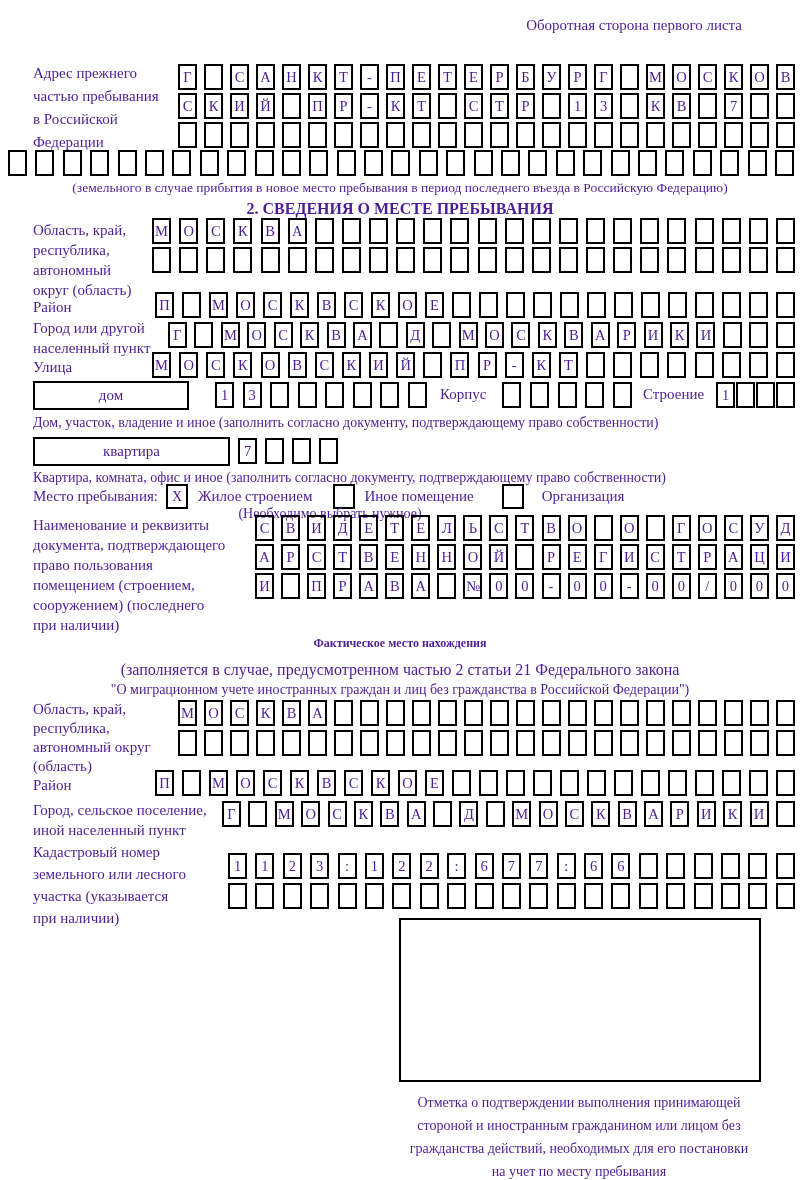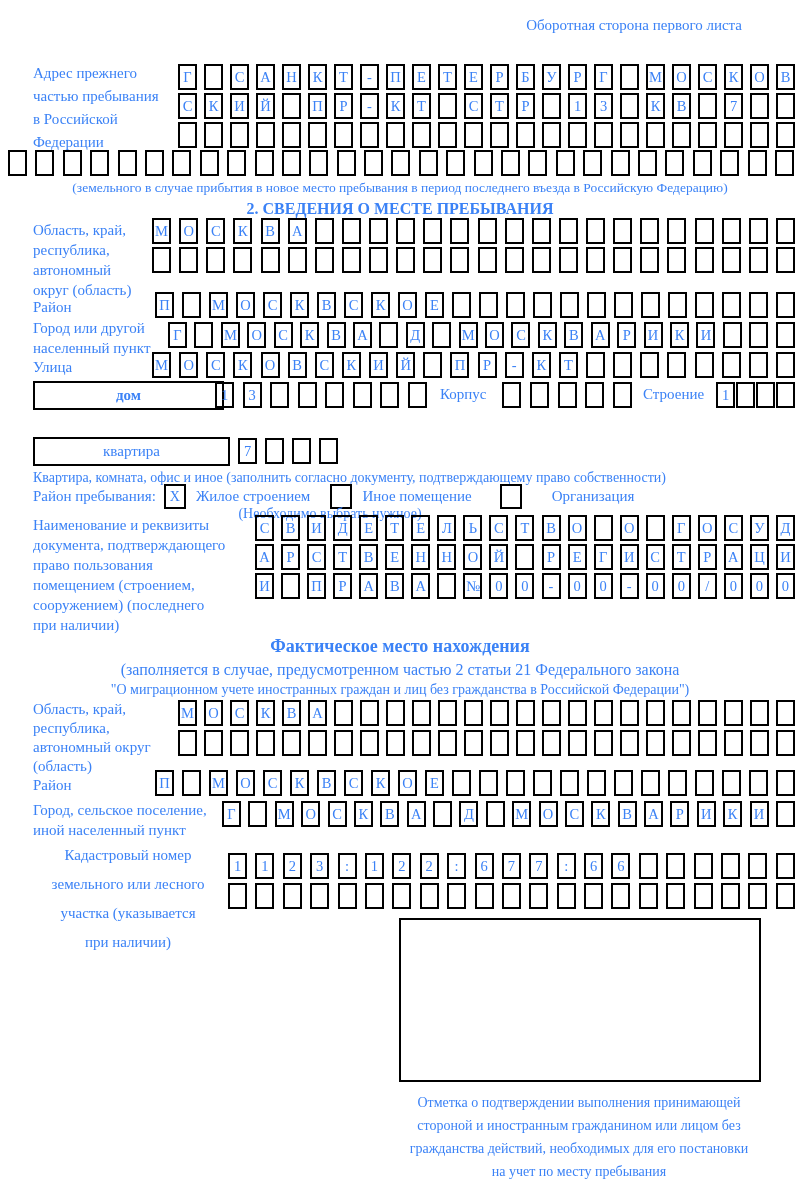--- a/index.html
+++ b/index.html
@@ -1,16 +1,16 @@
 <!DOCTYPE html>
 <html><head>
 <meta charset="utf-8">
 <style>
   html,body{margin:0;padding:0;background:#fff;}
-  #page{position:relative;width:800px;height:1180px;background:#fff;color:#3b82f6;
+  #page{position:relative;width:800px;height:1180px;background:#fff;color:#4c1d95;
         font-family:"Liberation Serif","DejaVu Serif",serif;font-size:15px;overflow:hidden;}
   .abs{position:absolute;}
   .row{position:absolute;display:flex;justify-content:space-between;}
   .cell{width:19px;height:26px;box-sizing:border-box;border:2px solid #000;
         display:flex;align-items:center;justify-content:center;
         font-size:14.5px;line-height:1;flex:0 0 19px;}
   .lbl{position:absolute;white-space:pre-line;line-height:20px;font-size:15px;}
   .note{position:absolute;font-size:13.5px;}
   .center{left:0;width:800px;text-align:center;}
   .bold{font-weight:bold;}
@@ -279,21 +279,21 @@
       <span class="cell"></span>
       <span class="cell"></span>
       <span class="cell"></span>
       <span class="cell"></span>
       <span class="cell"></span>
       <span class="cell"></span>
       <span class="cell"></span>
       <span class="cell"></span>
     </div>
 
-  <div class="field" style="left:33px;top:381px;width:191px;font-weight:bold;">дом</div>
+  <div class="field" style="left:33px;top:381px;width:156px;">дом</div>
   <div class="row" style="left:215px;top:382px;width:212px;">
       <span class="cell">1</span>
       <span class="cell">3</span>
       <span class="cell"></span>
       <span class="cell"></span>
       <span class="cell"></span>
       <span class="cell"></span>
       <span class="cell"></span>
       <span class="cell"></span>
     </div>
@@ -305,38 +305,39 @@
       <span class="cell"></span>
       <span class="cell"></span>
     </div>
   <div class="abs" style="left:643px;top:386px;">Строение</div>
   <div class="row" style="left:716px;top:382px;width:79px;">
       <span class="cell">1</span>
       <span class="cell"></span>
       <span class="cell"></span>
       <span class="cell"></span>
     </div>
+  <div class="note" style="left:33px;top:415px;font-size:14px;">Дом, участок, владение и иное (заполнить согласно документу, подтверждающему право собственности)</div>
 
   <div class="field" style="left:33px;top:437px;width:197px;">квартира</div>
   <div class="row" style="left:238px;top:438px;width:100px;">
       <span class="cell">7</span>
       <span class="cell"></span>
       <span class="cell"></span>
       <span class="cell"></span>
     </div>
   <div class="note" style="left:33px;top:470px;font-size:14px;">Квартира, комната, офис и иное (заполнить согласно документу, подтверждающему право собственности)</div>
 
   <div class="abs" style="left:33px;top:484px;display:flex;align-items:center;">
-    <span>Район пребывания:</span>
+    <span>Место пребывания:</span>
     <span class="chk" style="margin-left:8px;">X</span>
     <span style="margin-left:10px;">Жилое строением</span>
     <span class="chk" style="margin-left:20px;"></span>
     <span style="margin-left:10px;">Иное помещение</span>
     <span class="chk" style="margin-left:28px;"></span>
-    <span style="margin-left:30px;">Организация</span>
+    <span style="margin-left:18px;">Организация</span>
   </div>
   <div class="note" style="left:160px;top:506px;width:340px;text-align:center;font-size:14px;">(Необходимо выбрать нужное)</div>
 
   <div class="lbl" style="left:33px;top:515px;width:215px;">Наименование и реквизиты
 документа, подтверждающего
 право пользования
 помещением (строением,
 сооружением) (последнего
 при наличии)</div>
   <div class="row" style="left:255px;top:515px;width:540px;">
@@ -402,21 +403,21 @@
       <span class="cell">0</span>
       <span class="cell">-</span>
       <span class="cell">0</span>
       <span class="cell">0</span>
       <span class="cell">/</span>
       <span class="cell">0</span>
       <span class="cell">0</span>
       <span class="cell">0</span>
     </div>
 
-  <div class="abs center bold" style="top:636px;font-size:18px;">Фактическое место нахождения</div>
+  <div class="abs center bold" style="top:636px;font-size:12px;">Фактическое место нахождения</div>
   <div class="note center" style="top:661px;font-size:16px;">(заполняется в случае, предусмотренном частью 2 статьи 21 Федерального закона</div>
   <div class="note center" style="top:682px;font-size:14px;">"О миграционном учете иностранных граждан и лиц без гражданства в Российской Федерации")</div>
 
   <div class="lbl" style="left:33px;top:700px;width:145px;line-height:19px;">Область, край,
 республика,
 автономный округ
 (область)</div>
   <div class="row" style="left:178px;top:700px;width:617px;">
       <span class="cell">М</span>
       <span class="cell">О</span>
@@ -518,21 +519,21 @@
       <span class="cell">К</span>
       <span class="cell">В</span>
       <span class="cell">А</span>
       <span class="cell">Р</span>
       <span class="cell">И</span>
       <span class="cell">К</span>
       <span class="cell">И</span>
       <span class="cell"></span>
     </div>
 
-  <div class="lbl" style="left:33px;top:841px;width:190px;line-height:29px;text-align:center;">Кадастровый номер
+  <div class="lbl" style="left:33px;top:841px;width:190px;line-height:22px;">Кадастровый номер
 земельного или лесного
 участка (указывается
 при наличии)</div>
   <div class="row" style="left:228px;top:853px;width:567px;">
       <span class="cell">1</span>
       <span class="cell">1</span>
       <span class="cell">2</span>
       <span class="cell">3</span>
       <span class="cell">:</span>
       <span class="cell">1</span>

